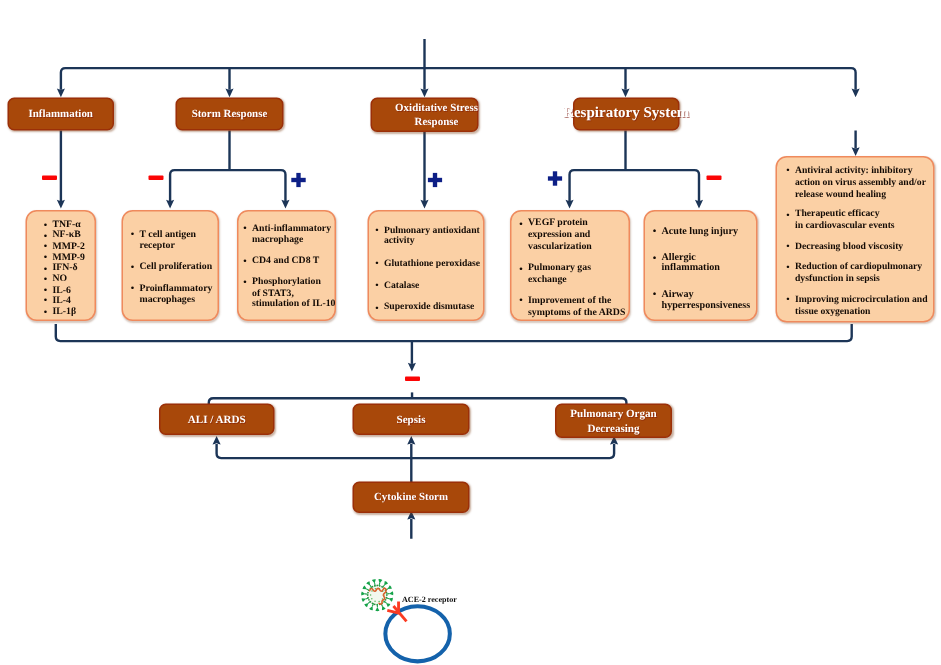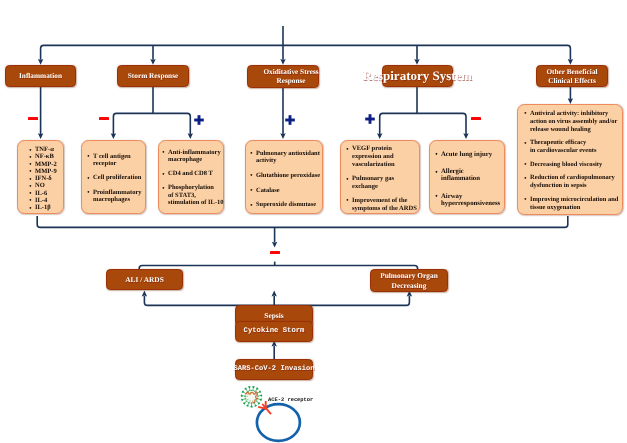--- a/index.html
+++ b/index.html
@@ -10,21 +10,21 @@
   #stage{position:relative;width:627px;height:443px;
          transform:translateZ(0);}
   svg.wires{position:absolute;left:0;top:0;width:627px;height:443px;pointer-events:none;}
 
   .node{position:absolute;box-sizing:border-box;display:flex;flex-direction:column;
         align-items:center;justify-content:center;text-align:center;color:#ffffff;
         font-weight:bold;border-radius:4.5px;background:#a8480a;
         border:0.7px solid #9b2f08;
         box-shadow:0.7px 0.9px 1.3px rgba(120,60,20,.40);}
   .node .ln{display:block;white-space:nowrap;text-shadow:0.55px 0.55px 0 rgba(120,20,10,.55);}
-  .sans{font-family:Liberation Mono, monospace;}
+  .sans{font-family:Liberation Serif, serif;}
 
   .listbox{position:absolute;box-sizing:border-box;background:#fbd0a5;
            border:1px solid #ef8a5d;border-radius:7.5px;color:#140b05;
            box-shadow:0.6px 0.8px 1.2px rgba(120,70,40,.30);}
   .listbox ul{margin:0;list-style:none;}
   .listbox li{position:relative;font-weight:bold;white-space:nowrap;}
   .listbox li .bl{position:absolute;left:-5.8px;top:0.55px;font-size:1.0em;}
 
   .sign{position:absolute;line-height:0;}
   .bar{position:absolute;border-radius:0.6px;background:#fb0505;}
@@ -107,26 +107,22 @@
   <div class="node" style="left:5px;top:65px;width:71px;height:22px;font-size:7.3px;line-height:1.28;">
     <span class="ln">Inflammation</span>
   </div>
   <div class="node" style="left:117px;top:65px;width:72px;height:22px;font-size:7.3px;line-height:1.28;">
     <span class="ln">Storm Response</span>
   </div>
   <div class="node" style="left:247px;top:65px;width:72px;height:22.5px;font-size:7.3px;line-height:1.28;padding-left:16px;">
     <span class="ln">Oxiditative Stress</span>
     <span class="ln">Response</span>
   </div>
-  <div class="node" style="left:382px;top:65px;width:71px;height:22px;font-size:13px;line-height:1.28;text-align:center;">
+  <div class="node" style="left:382px;top:65px;width:71px;height:22px;font-size:10px;line-height:1.28;text-align:center;">
     <span class="ln">Respiratory System</span>
-  </div>
-  <div class="node" style="left:536px;top:65px;width:72px;height:22px;font-size:7.3px;line-height:1.28;">
-    <span class="ln">Other Beneficial</span>
-    <span class="ln">Clinical Effects</span>
   </div>
   <div class="listbox" style="left:17px;top:140px;width:47px;height:74px;font-size:6.5px;">
     <ul style="padding:5.2px 0px 0 17px;line-height:7.25px;">
       <li style="margin-bottom:0px;"><span class="bl">•</span><span class="ln">TNF-α</span></li>
       <li style="margin-bottom:0px;"><span class="bl">•</span><span class="ln">NF-κB</span></li>
       <li style="margin-bottom:0px;"><span class="bl">•</span><span class="ln">MMP-2</span></li>
       <li style="margin-bottom:0px;"><span class="bl">•</span><span class="ln">MMP-9</span></li>
       <li style="margin-bottom:0px;"><span class="bl">•</span><span class="ln">IFN-δ</span></li>
       <li style="margin-bottom:0px;"><span class="bl">•</span><span class="ln">NO</span></li>
       <li style="margin-bottom:0px;"><span class="bl">•</span><span class="ln">IL-6</span></li>
@@ -175,32 +171,29 @@
       <li style="margin-bottom:5.5px;"><span class="bl">•</span><span class="ln">Antiviral activity: inhibitory</span><br><span class="ln">action on virus assembly and/or</span><br><span class="ln">release wound healing</span></li>
       <li style="margin-bottom:5.5px;"><span class="bl">•</span><span class="ln">Therapeutic efficacy</span><br><span class="ln">in cardiovascular events</span></li>
       <li style="margin-bottom:5.5px;"><span class="bl">•</span><span class="ln">Decreasing blood viscosity</span></li>
       <li style="margin-bottom:5.5px;"><span class="bl">•</span><span class="ln">Reduction of cardiopulmonary</span><br><span class="ln">dysfunction in sepsis</span></li>
       <li style=""><span class="bl">•</span><span class="ln">Improving microcirculation and</span><br><span class="ln">tissue oxygenation</span></li>
     </ul>
   </div>
   <div class="node" style="left:106px;top:269px;width:77px;height:21px;font-size:7.4px;line-height:1.28;text-align:right;">
     <span class="ln">ALI / ARDS</span>
   </div>
-  <div class="node" style="left:235px;top:269px;width:78px;height:21px;font-size:7.4px;line-height:1.28;margin-top:36px;">
+  <div class="node" style="left:235px;top:269px;width:78px;height:21px;font-size:7.4px;line-height:1.28;">
     <span class="ln">Sepsis</span>
   </div>
   <div class="node" style="left:370px;top:269px;width:78px;height:23px;font-size:7.4px;line-height:1.28;">
     <span class="ln">Pulmonary Organ</span>
     <span class="ln">Decreasing</span>
   </div>
   <div class="node sans" style="left:235px;top:321px;width:78px;height:21px;font-size:7.25px;line-height:1.28;">
     <span class="ln">Cytokine Storm</span>
-  </div>
-  <div class="node sans" style="left:235px;top:359px;width:78px;height:21px;font-size:7.1px;line-height:1.28;">
-    <span class="ln">SARS-CoV-2 Invasion</span>
   </div>
 
   <svg class="wires" viewBox="0 0 627 443">
     <g>
       <ellipse cx="278.4" cy="422.5" rx="21.5" ry="18.4" fill="none" stroke="#1462ab" stroke-width="2.7"></ellipse>
     </g>
     <g stroke="#fb3b22" stroke-width="1.9" stroke-linecap="butt" fill="none">
       <path d="M265.7,401.0 L265.7,409.4"></path>
       <path d="M258.2,406.9 L266.6,408.9"></path>
       <path d="M262.3,404.0 L271.0,414.2"></path>

